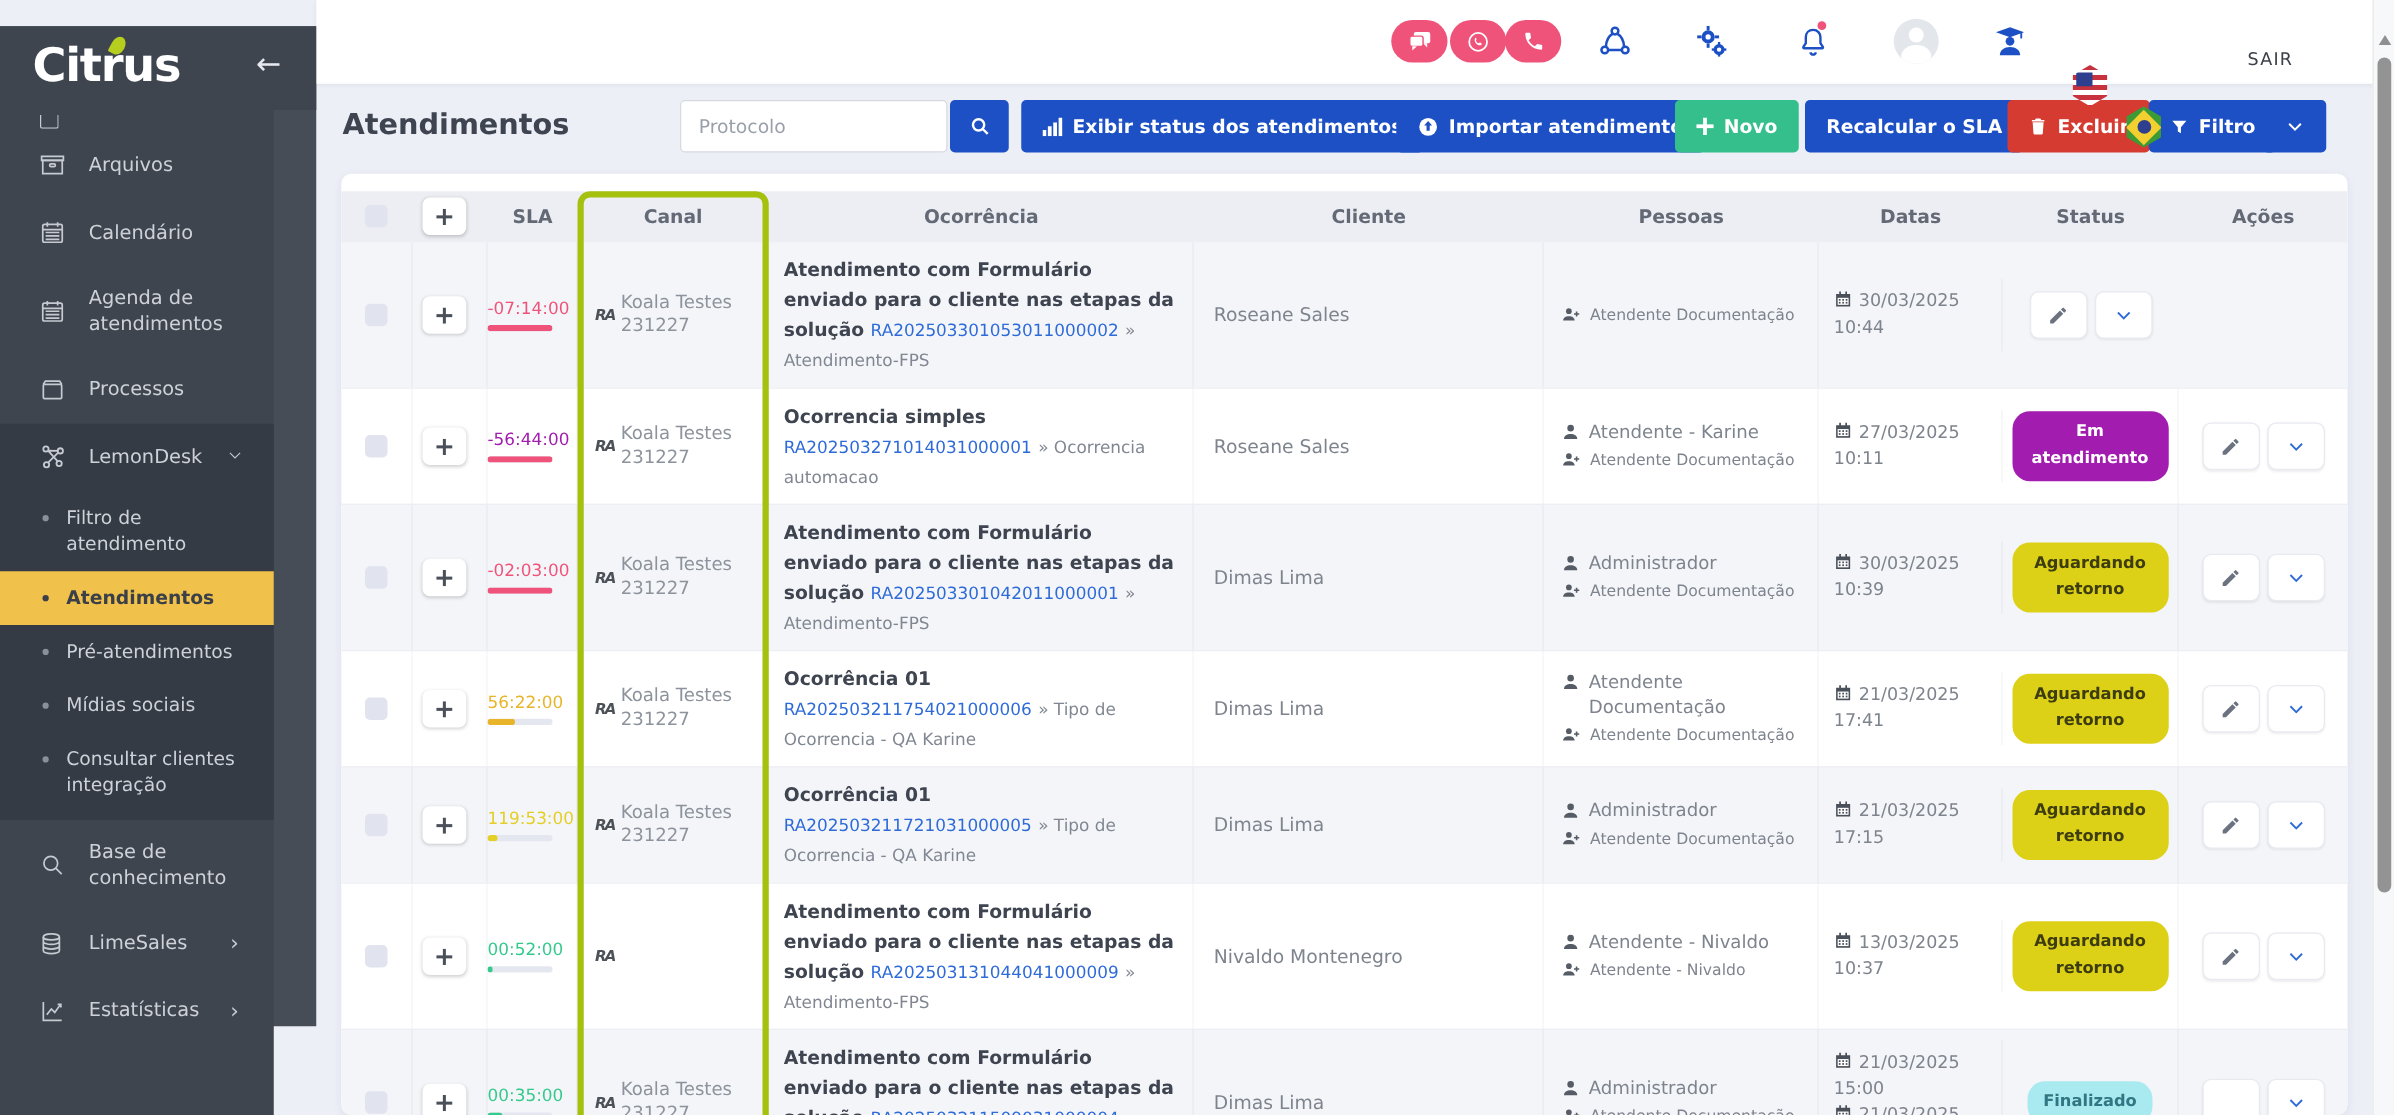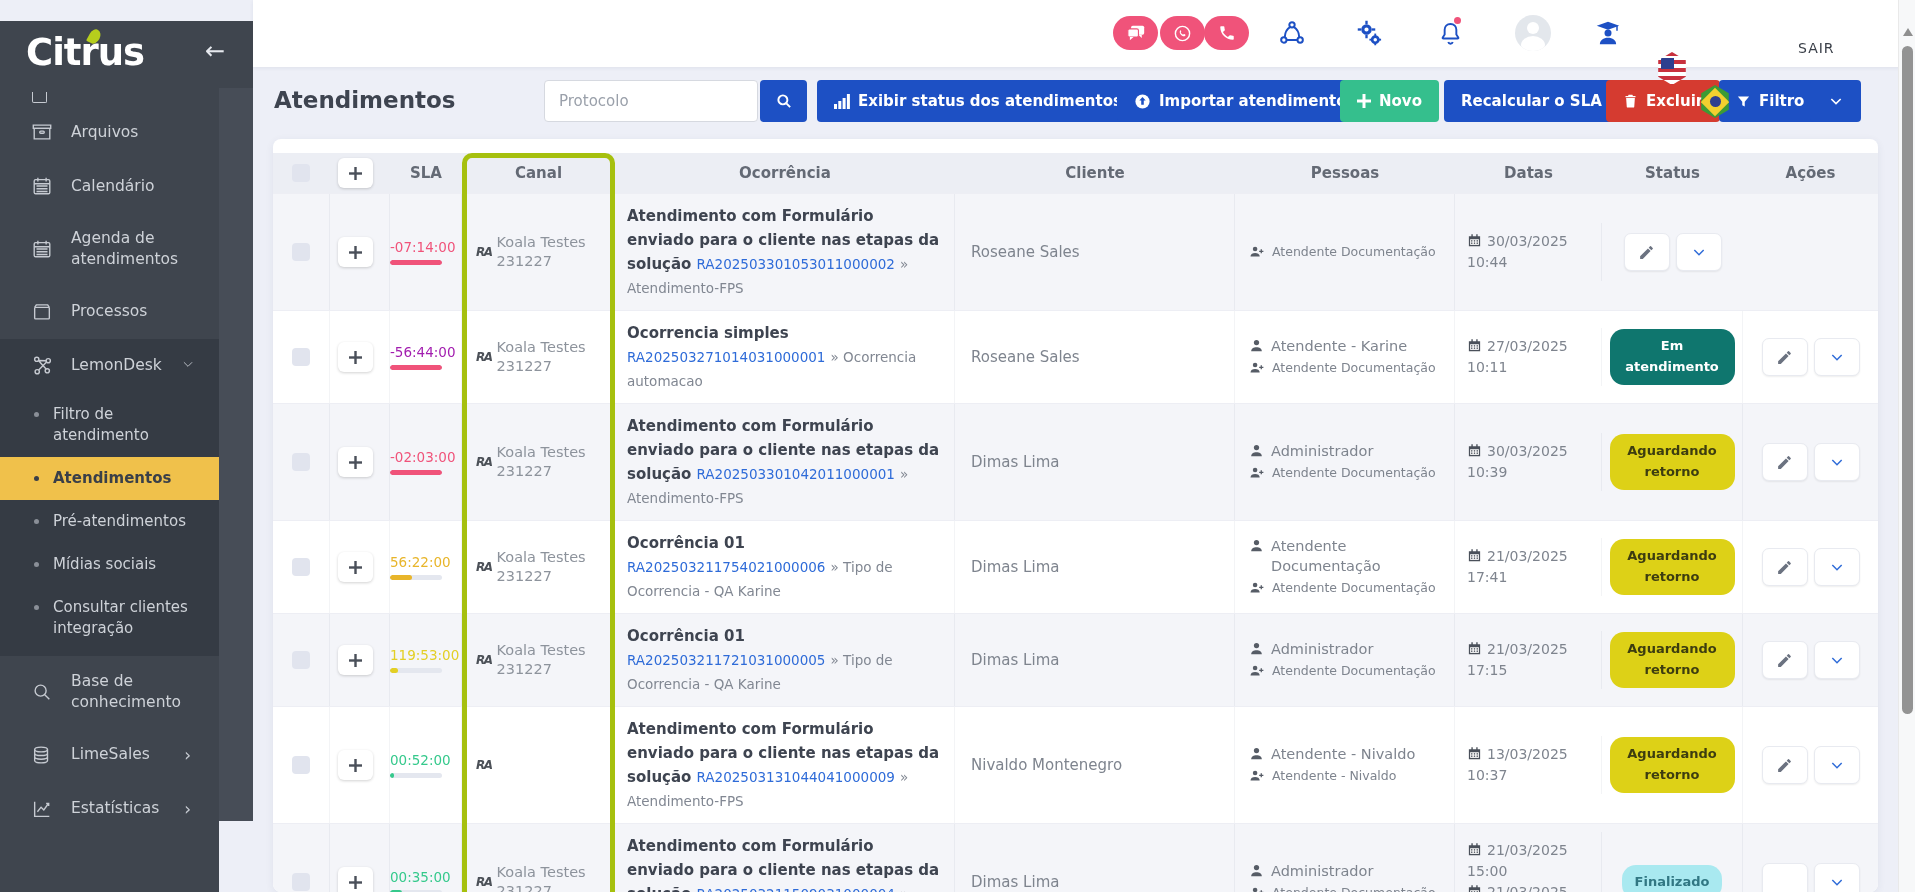--- a/index.html
+++ b/index.html
@@ -476,21 +476,21 @@
                   <rect x="6.5" y="11.5" width="2.2" height="2.2"></rect>
                   <rect x="10.9" y="11.5" width="2.2" height="2.2"></rect>
                   <rect x="15.3" y="11.5" width="2.2" height="2.2"></rect>
                   <rect x="6.5" y="15.2" width="2.2" height="2.2"></rect>
                   <rect x="10.9" y="15.2" width="2.2" height="2.2"></rect>
                   <rect x="15.3" y="15.2" width="2.2" height="2.2"></rect>
                 </g>
               </svg><i>27/03/2025 10:11</i></span>
           </div>
     <div class="c-status">
-            <span class="pill" style="background: #0f766e; color: rgb(255, 255, 255);">Em atendimento</span>
+            <span class="pill" style="background: #a21caf; color: rgb(255, 255, 255);">Em atendimento</span>
           </div>
     <div class="c-acoes">
       <button class="act-btn edit-btn">
               <svg width="17" height="17" viewBox="0 0 24 24" fill="#6b7280">
                 <path d="M3 17.25V21h3.75L17.8 9.94l-3.75-3.75L3 17.25zM20.7 7.04a1 1 0 0 0 0-1.41l-2.34-2.34a1 1 0 0 0-1.41 0l-1.83 1.83 3.75 3.75 1.83-1.83z"></path>
               </svg>
             </button>
       <button class="act-btn">
               <svg width="16" height="16" viewBox="0 0 24 24" fill="none" stroke="#2e6bd8" stroke-width="2.2">
                 <polyline points="5 9 12 16 19 9"></polyline>

